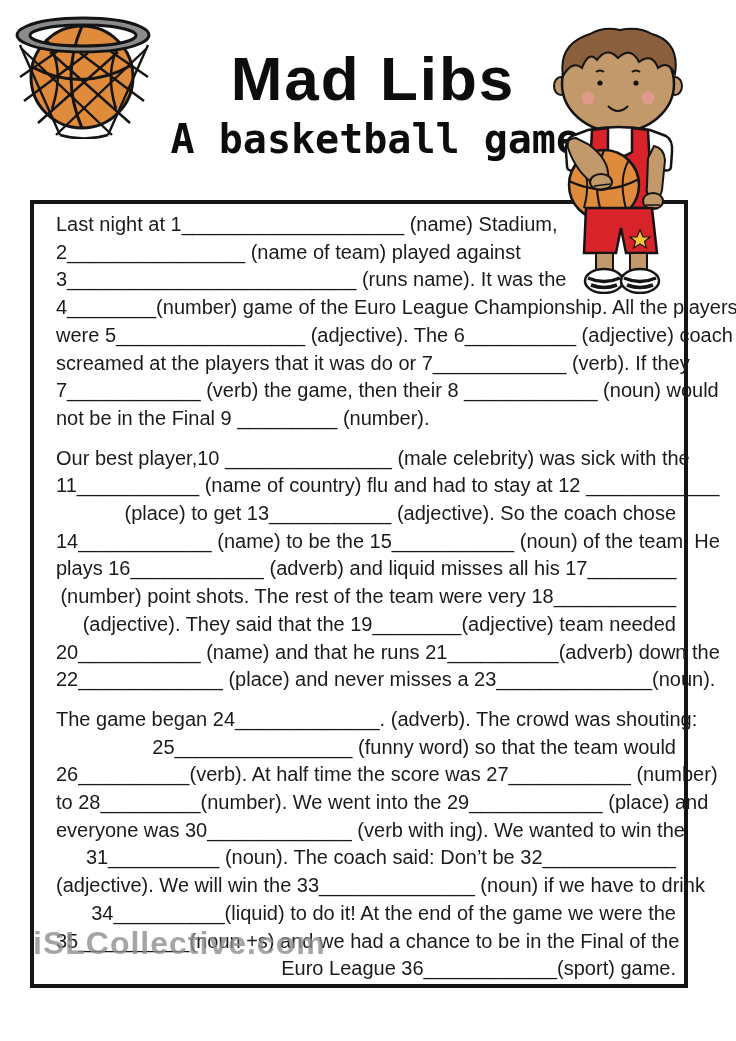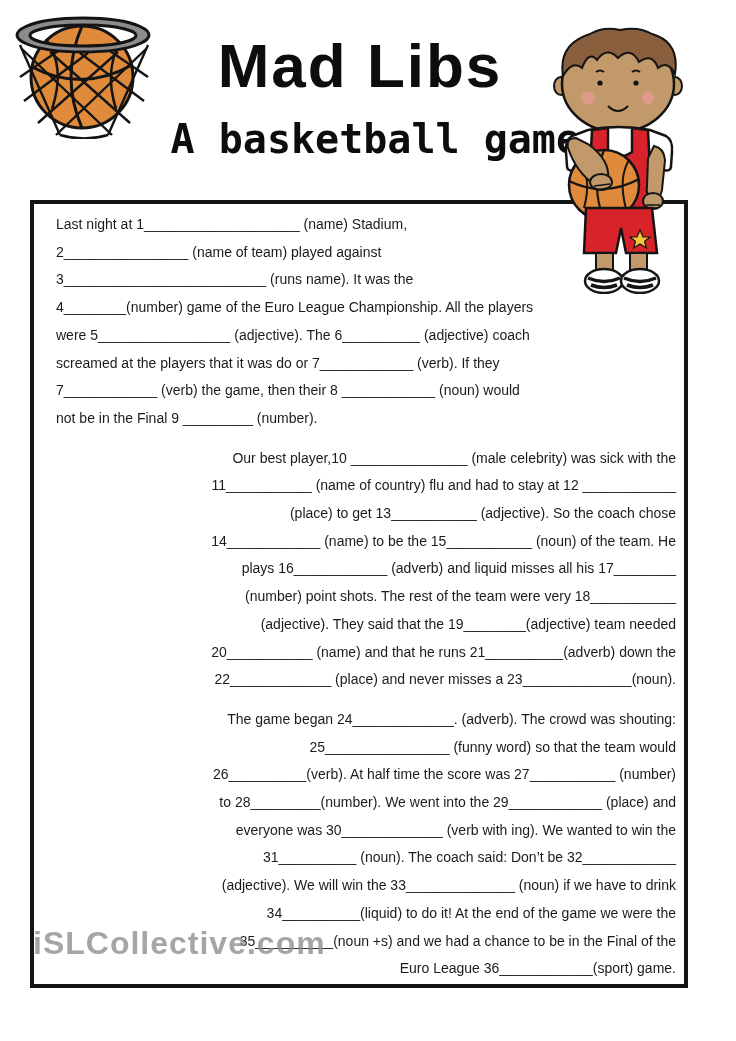--- a/index.html
+++ b/index.html
@@ -1,38 +1,38 @@
 <!DOCTYPE html>
 <html style="--basketball-orange: #e08b3c; --jersey-red: #d8232a; --skin-tan: #c2996b; --hair-brown: #8a5f3e; --rim-gray: #8c8c8c; --star-yellow: #f6c436; --cheek-pink: #e89b96; --watermark-gray: #8f8f8f; --outline-black: #141414;"><head>
 <meta charset="utf-8">
 <style>
   html,body { margin:0; padding:0; background:#ffffff; }
   .page {
     position:relative; width:736px; height:1041px; background:#ffffff;
     overflow:hidden; font-family:"Liberation Sans", sans-serif;
   }
   .title {
-    position:absolute; left:150px; top:30px; width:420px; margin:0;
+    position:absolute; left:150px; top:30px; width:420px; margin:13px;
     text-align:center; font-family:"Liberation Sans", sans-serif;
     font-weight:bold; font-size:62px; letter-spacing:2px; color:#0d0d0d;
   }
   .subtitle {
     position:absolute; left:110px; top:116px; width:470px;
     text-align:right; font-family:"DejaVu Sans Mono", monospace;
     font-weight:bold; font-size:40px; color:#0d0d0d; white-space:nowrap;
   }
   .hoop-svg { position:absolute; left:8px; top:5px; }
   .boy-svg  { position:absolute; left:552px; top:26px; z-index:5; }
   .box {
     position:absolute; left:30px; top:200px; width:658px; height:788px;
     border:4px solid #151515; box-sizing:border-box;
     padding:7px 8px 0 22px; background:#ffffff;
   }
   .line {
-    font-size:14px; line-height:27.7px; color:#1b1b1b; white-space:nowrap;
+    font-size:20px; line-height:27.7px; color:#1b1b1b; white-space:nowrap;
     letter-spacing:0px;
   }
   .para + .para { margin-top:12px;text-align:right; }
   .watermark {
     position:absolute; left:33px; top:925px; z-index:6;
     font-family:"Liberation Sans", sans-serif; font-weight:bold;
     font-size:32px; color:var(--watermark-gray); opacity:0.8;
     letter-spacing:1px;
   }
 </style>

